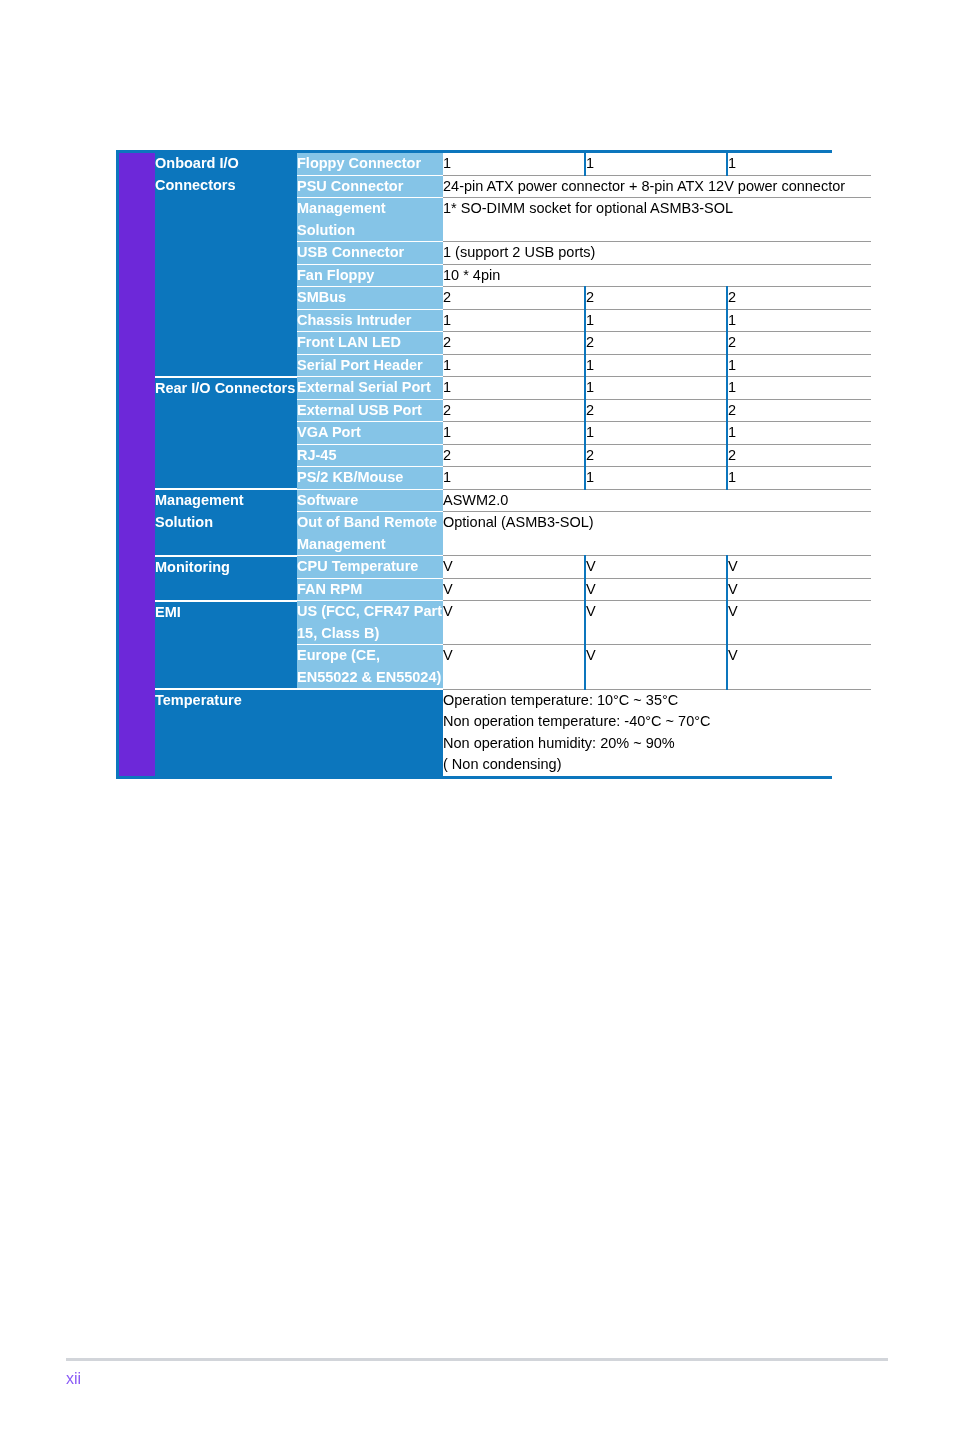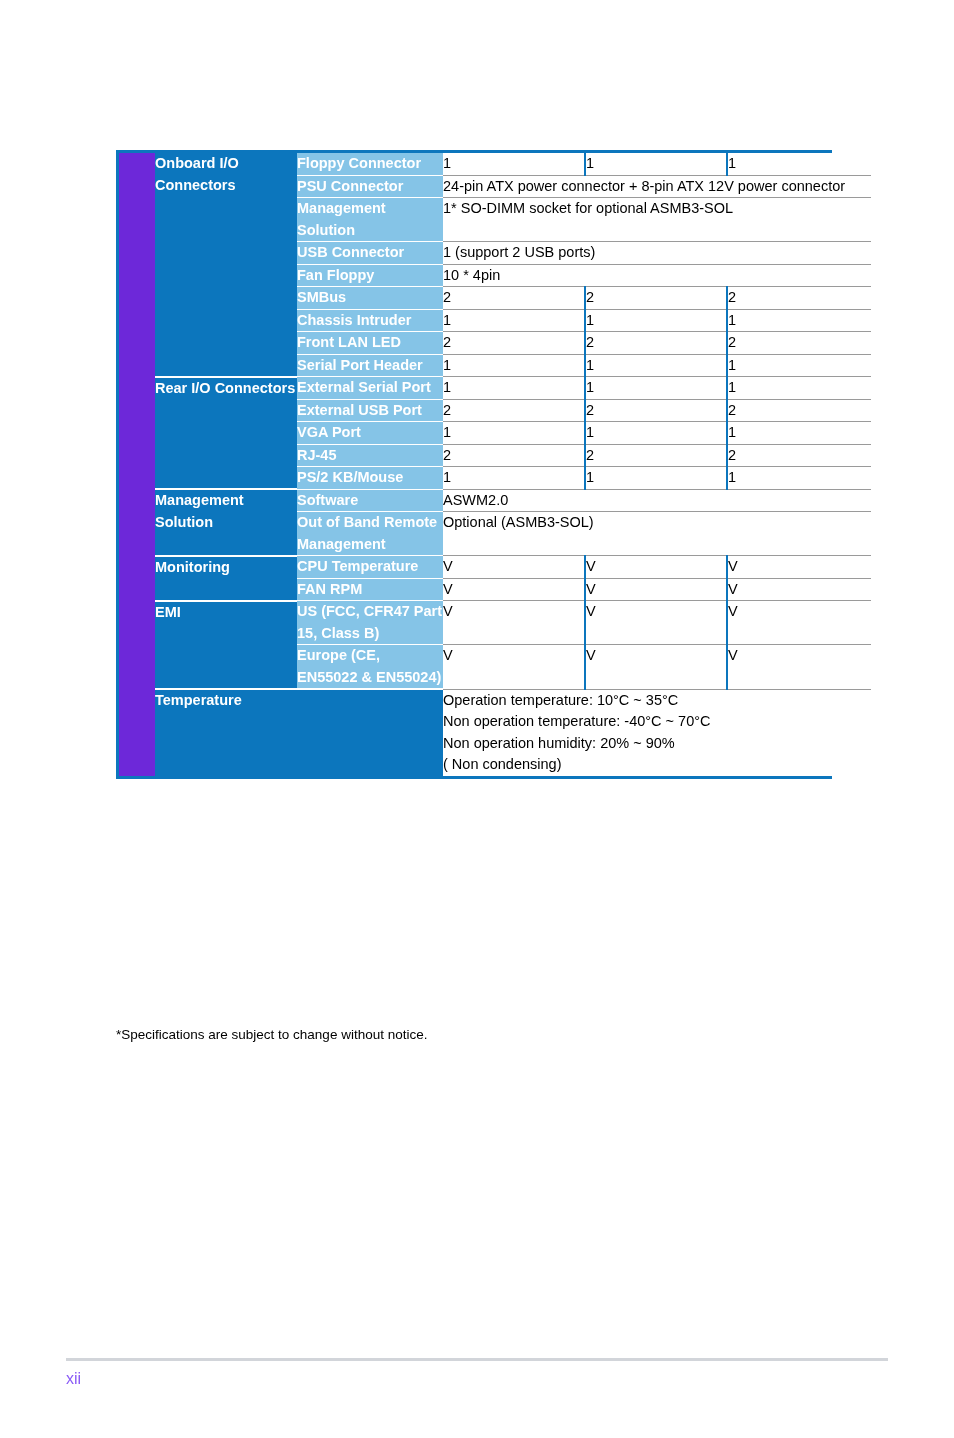--- a/index.html
+++ b/index.html
@@ -258,18 +258,17 @@
             <td class="val split">V</td>
           </tr>
           <tr>
             <td class="group-wide" colspan="2">Temperature</td>
             <td class="val" colspan="3">Operation temperature: 10°C ~ 35°C<br>Non operation temperature: -40°C ~ 70°C<br>Non operation humidity: 20% ~ 90%<br>( Non condensing)</td>
           </tr>
         </tbody>
     </table>
   </div>
 
-  <div class="footnote">*Specifications are subject to change without notice.</div>
 
   <div class="footer-rule"></div>
   <div class="page-number">xii</div>
 
 </div>
 
 </body></html>

